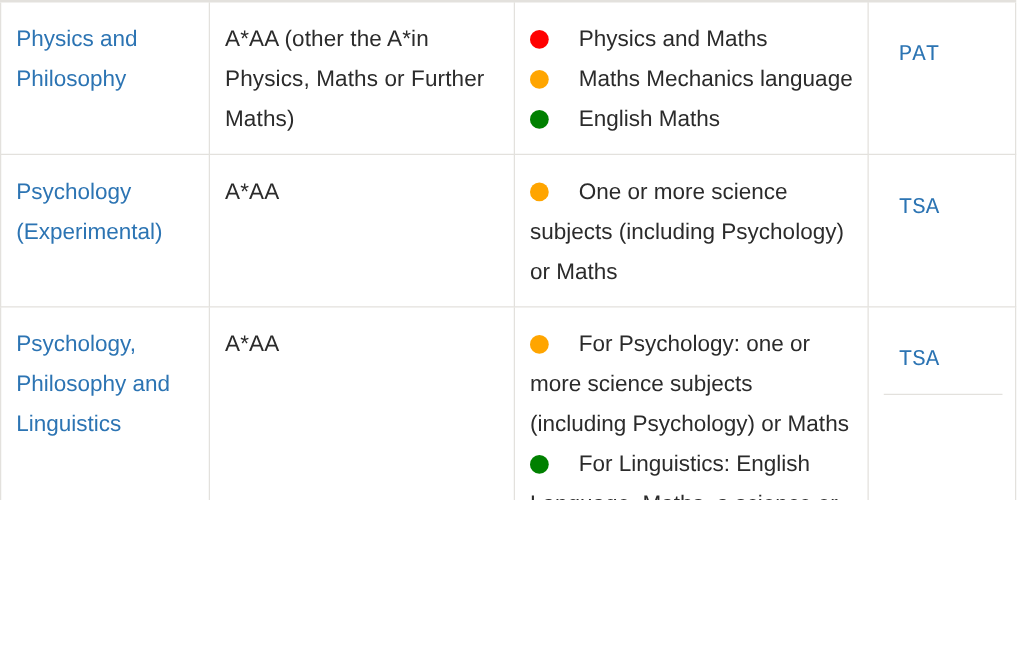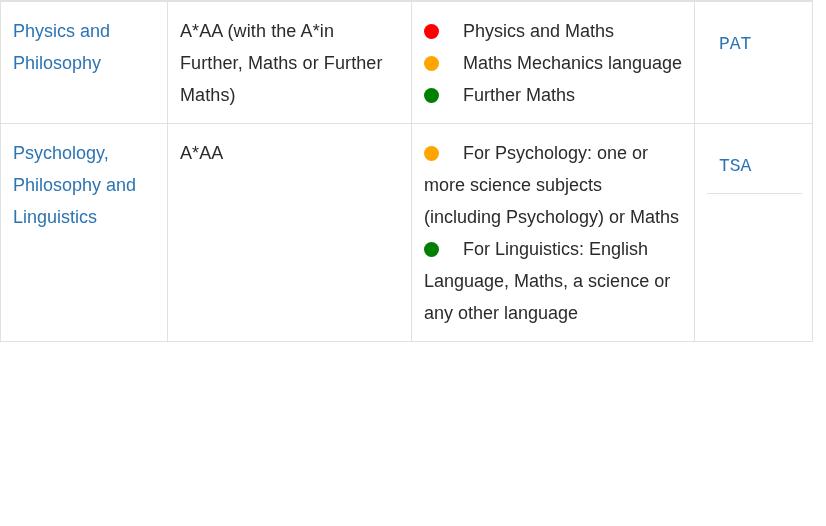--- a/index.html
+++ b/index.html
@@ -113,30 +113,42 @@
   <table class="req-table">
     <colgroup>
       <col class="c1">
         <col class="c2">
         <col class="c3">
         <col class="c4">
     </colgroup>
     <tbody>
         <tr>
           <td class="course-cell"><a class="course-link">Physics and Philosophy</a></td>
-          <td class="grades-cell">A*AA (with the A*in Further, Maths or Further Maths)</td>
+          <td class="grades-cell">A*AA (other the A*in Physics, Maths or Further Maths)</td>
           <td class="req-cell">
             <ul class="req-list">
               <li><span class="dot" style="background: rgb(255, 0, 0);"></span><span class="req-text">Physics and Maths</span></li>
               <li><span class="dot" style="background: rgb(255, 165, 0);"></span><span class="req-text">Maths Mechanics language</span></li>
-              <li><span class="dot" style="background: rgb(0, 128, 0);"></span><span class="req-text">Further Maths</span></li>
+              <li><span class="dot" style="background: rgb(0, 128, 0);"></span><span class="req-text">English Maths</span></li>
             </ul>
           </td>
           <td class="test-cell">
             <div class="test-inner"><a class="test-link">PAT</a></div>
+          </td>
+        </tr>
+        <tr>
+          <td class="course-cell"><a class="course-link">Psychology (Experimental)</a></td>
+          <td class="grades-cell">A*AA</td>
+          <td class="req-cell">
+            <ul class="req-list">
+              <li><span class="dot" style="background: rgb(255, 165, 0);"></span><span class="req-text">One or more science subjects (including Psychology) or Maths</span></li>
+            </ul>
+          </td>
+          <td class="test-cell">
+            <div class="test-inner"><a class="test-link">TSA</a></div>
           </td>
         </tr>
         <tr>
           <td class="course-cell"><a class="course-link">Psychology, Philosophy and Linguistics</a></td>
           <td class="grades-cell">A*AA</td>
           <td class="req-cell">
             <ul class="req-list">
               <li><span class="dot" style="background: rgb(255, 165, 0);"></span><span class="req-text">For Psychology: one or more science subjects (including Psychology) or Maths</span></li>
               <li><span class="dot" style="background: rgb(0, 128, 0);"></span><span class="req-text">For Linguistics: English Language, Maths, a science or any other language</span></li>
             </ul>

